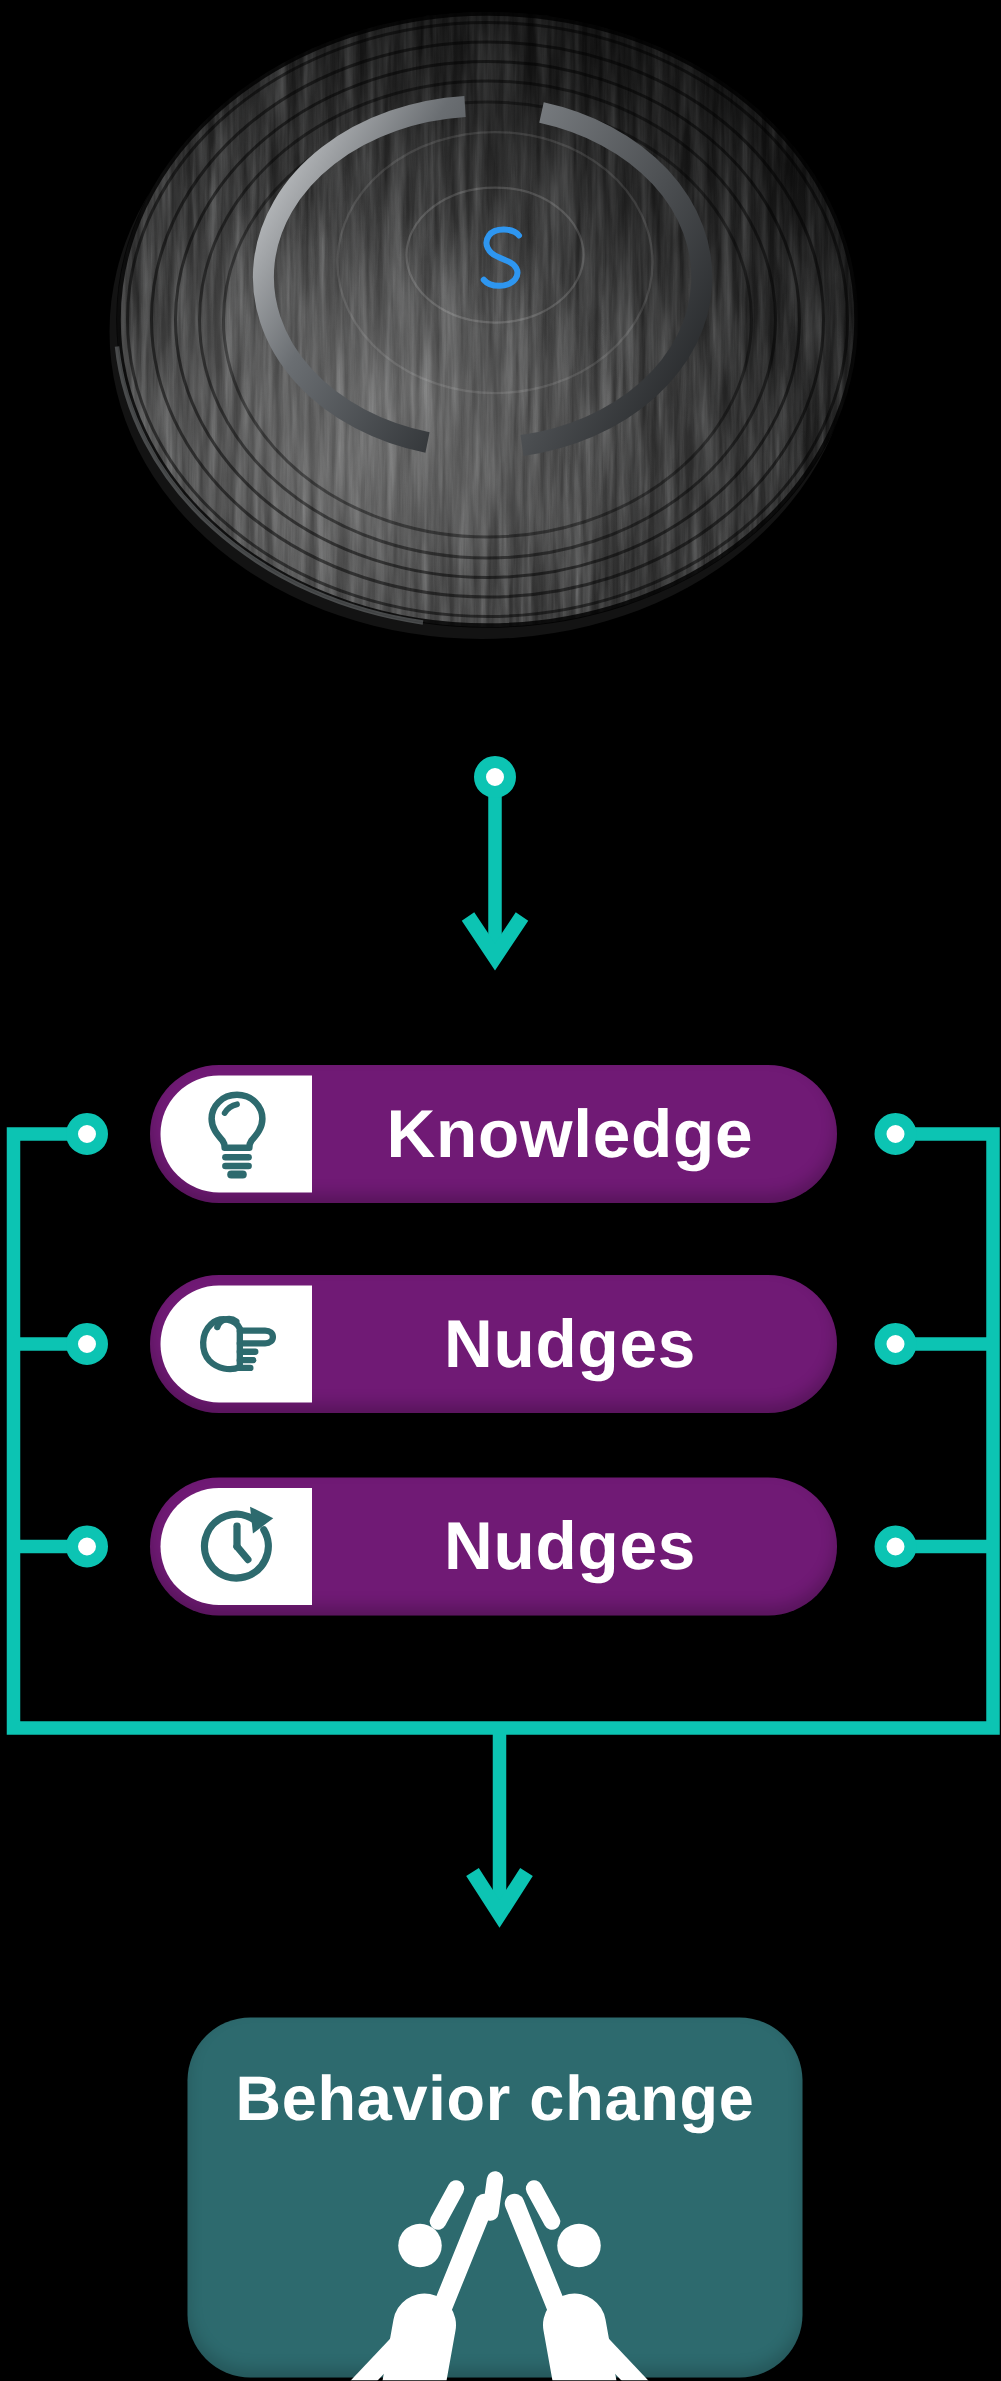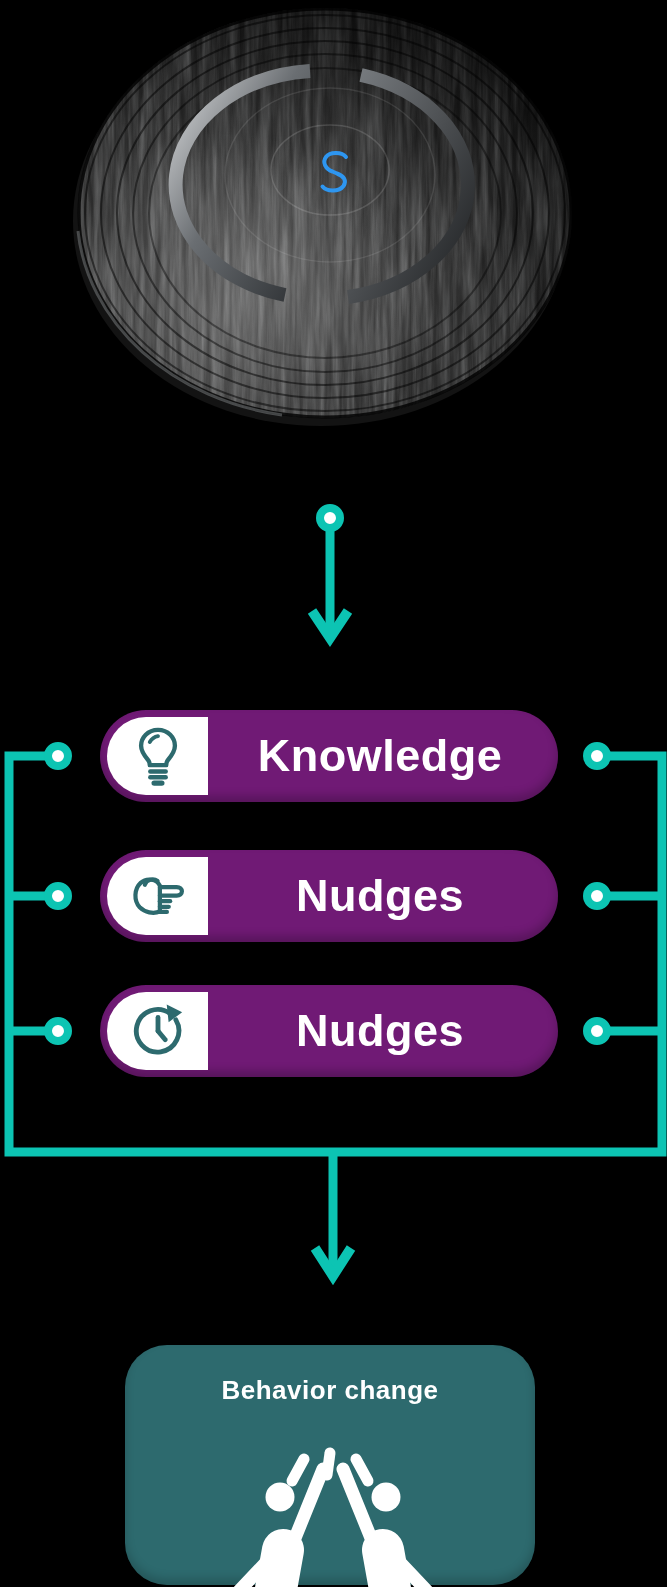--- a/index.html
+++ b/index.html
@@ -25,21 +25,21 @@
     color:#ffffff;font-size:45px;font-weight:700;letter-spacing:0.5px;
   }
   
   .outcome{
     position:absolute;left:125px;top:1345px;width:410px;height:240px;
     background:#2d6a6e;border-radius:42px;
     box-shadow:inset 0 -6px 10px rgba(0,0,0,0.18);
   }
   .outcome-label{
     position:absolute;left:0;right:0;top:30px;text-align:center;
-    color:#ffffff;font-size:26px;font-weight:700;letter-spacing:0.5px;
+    color:#ffffff;font-size:42px;font-weight:700;letter-spacing:0.5px;
   }
   svg{display:block;}
   .overlay{pointer-events:none;}
 </style>
 </head>
 <body>
 
 <div class="canvas">
 
   <svg class="abs" style="left:0;top:0" width="667" height="445" viewBox="0 0 667 445">

